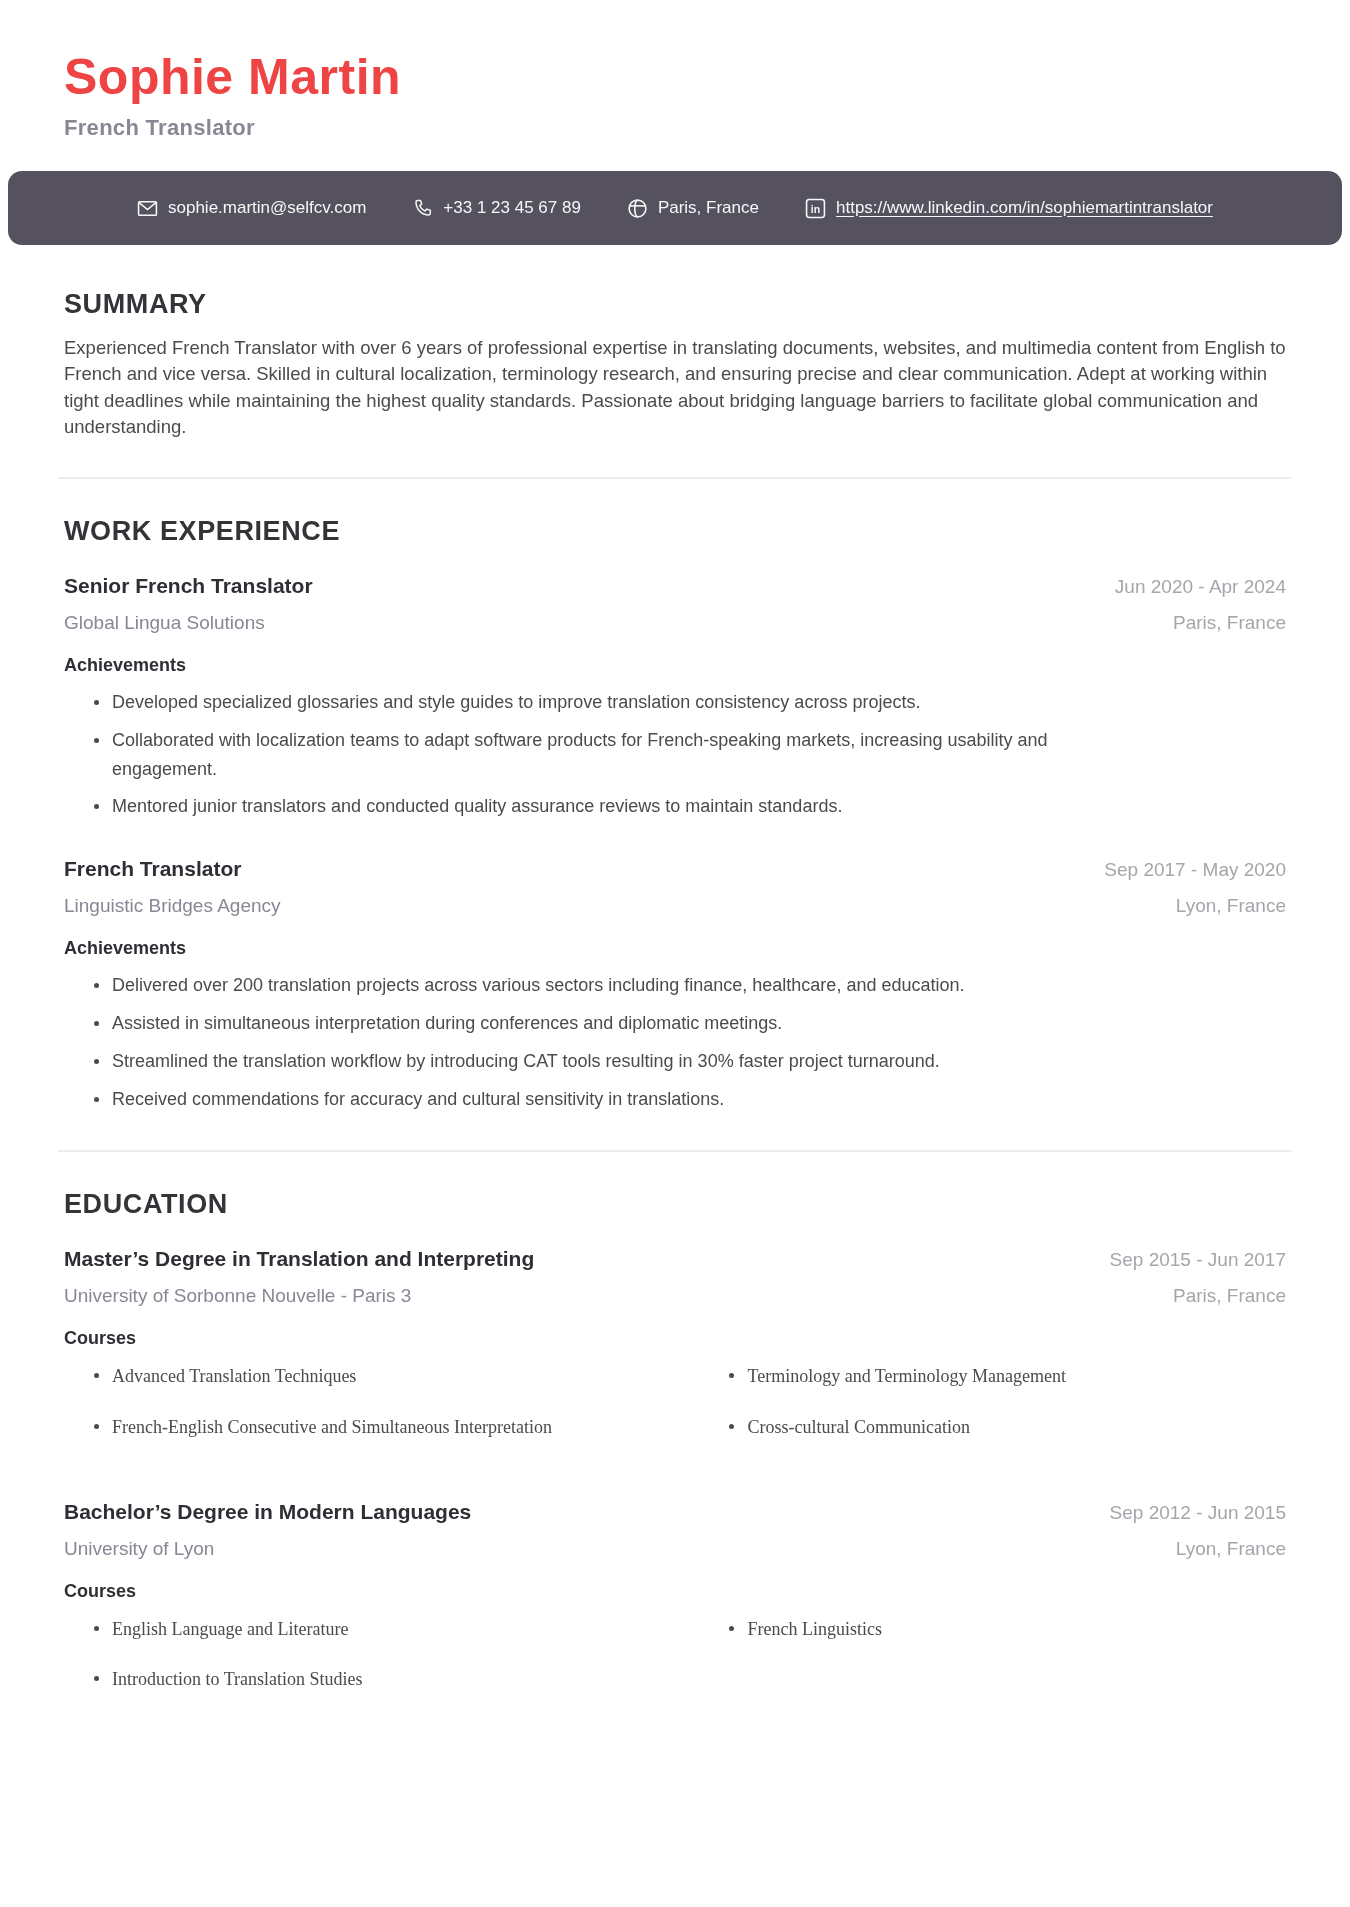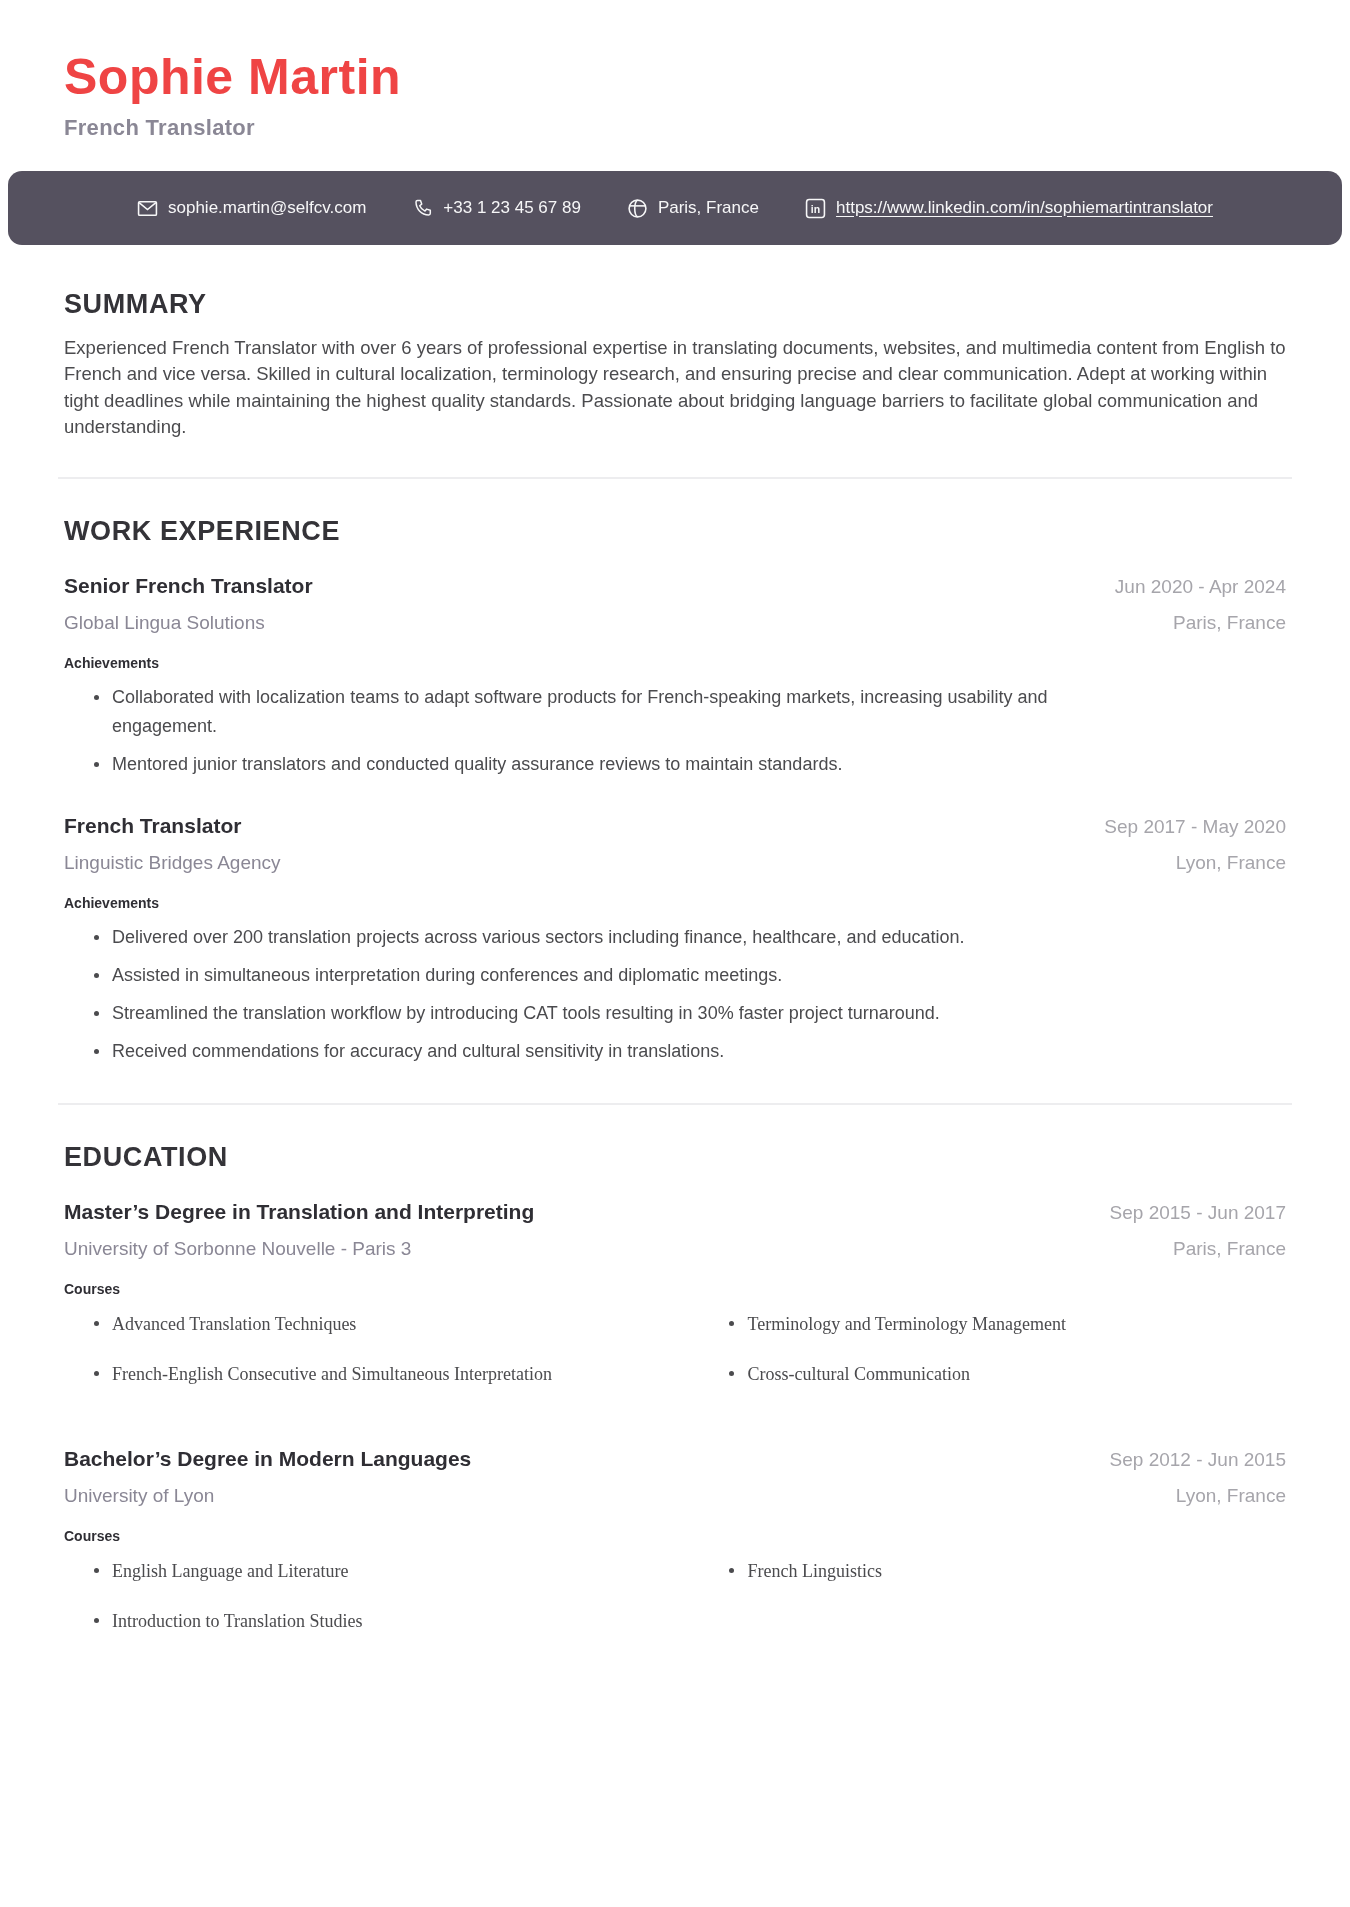--- a/index.html
+++ b/index.html
@@ -47,21 +47,21 @@
   }
   .body-section{margin-top:37px;}
 
   .entry{margin-top:27px;}
   .entry + .entry{margin-top:36px;}
   .entry-row{display:flex;justify-content:space-between;align-items:baseline;}
   .entry-title{margin:0;font-size:21px;font-weight:bold;color:#2f2e34;}
   .entry-org{margin-top:7px;font-size:19px;color:#8a8795;}
   .muted{font-size:19px;color:#a6a5ab;white-space:nowrap;}
   .entry-row.second{margin-top:7px;}
-  .sub-label{margin-top:21px;font-size:14px;font-weight:bold;color:#2f2e34;}
+  .sub-label{margin-top:21px;font-size:18px;font-weight:bold;color:#2f2e34;}
 
   ul.bullets{
     margin:12px 0 0 0;padding:0 0 0 30px;list-style:none;max-width:1060px;
   }
   ul.bullets li{
     position:relative;font-size:18px;line-height:1.6;color:#4b4b4e;
     margin-bottom:9px;padding-left:18px;
   }
   ul.bullets li::before{
     content:"";position:absolute;left:0;top:12px;width:5px;height:5px;border-radius:50%;
@@ -146,20 +146,21 @@
         <div class="entry-row">
           <h3 class="entry-title">Senior French Translator</h3>
           <span class="muted">Jun 2020 - Apr 2024</span>
         </div>
         <div class="entry-row second">
           <div class="entry-org">Global Lingua Solutions</div>
           <span class="muted">Paris, France</span>
         </div>
         <div class="sub-label">Achievements</div>
         <ul class="bullets">
+          <li>Developed specialized glossaries and style guides to improve translation consistency across projects.</li>
           <li>Collaborated with localization teams to adapt software products for French-speaking markets, increasing usability and engagement.</li>
           <li>Mentored junior translators and conducted quality assurance reviews to maintain standards.</li>
         </ul>
       </article>
 
       <article class="entry">
         <div class="entry-row">
           <h3 class="entry-title">French Translator</h3>
           <span class="muted">Sep 2017 - May 2020</span>
         </div>

